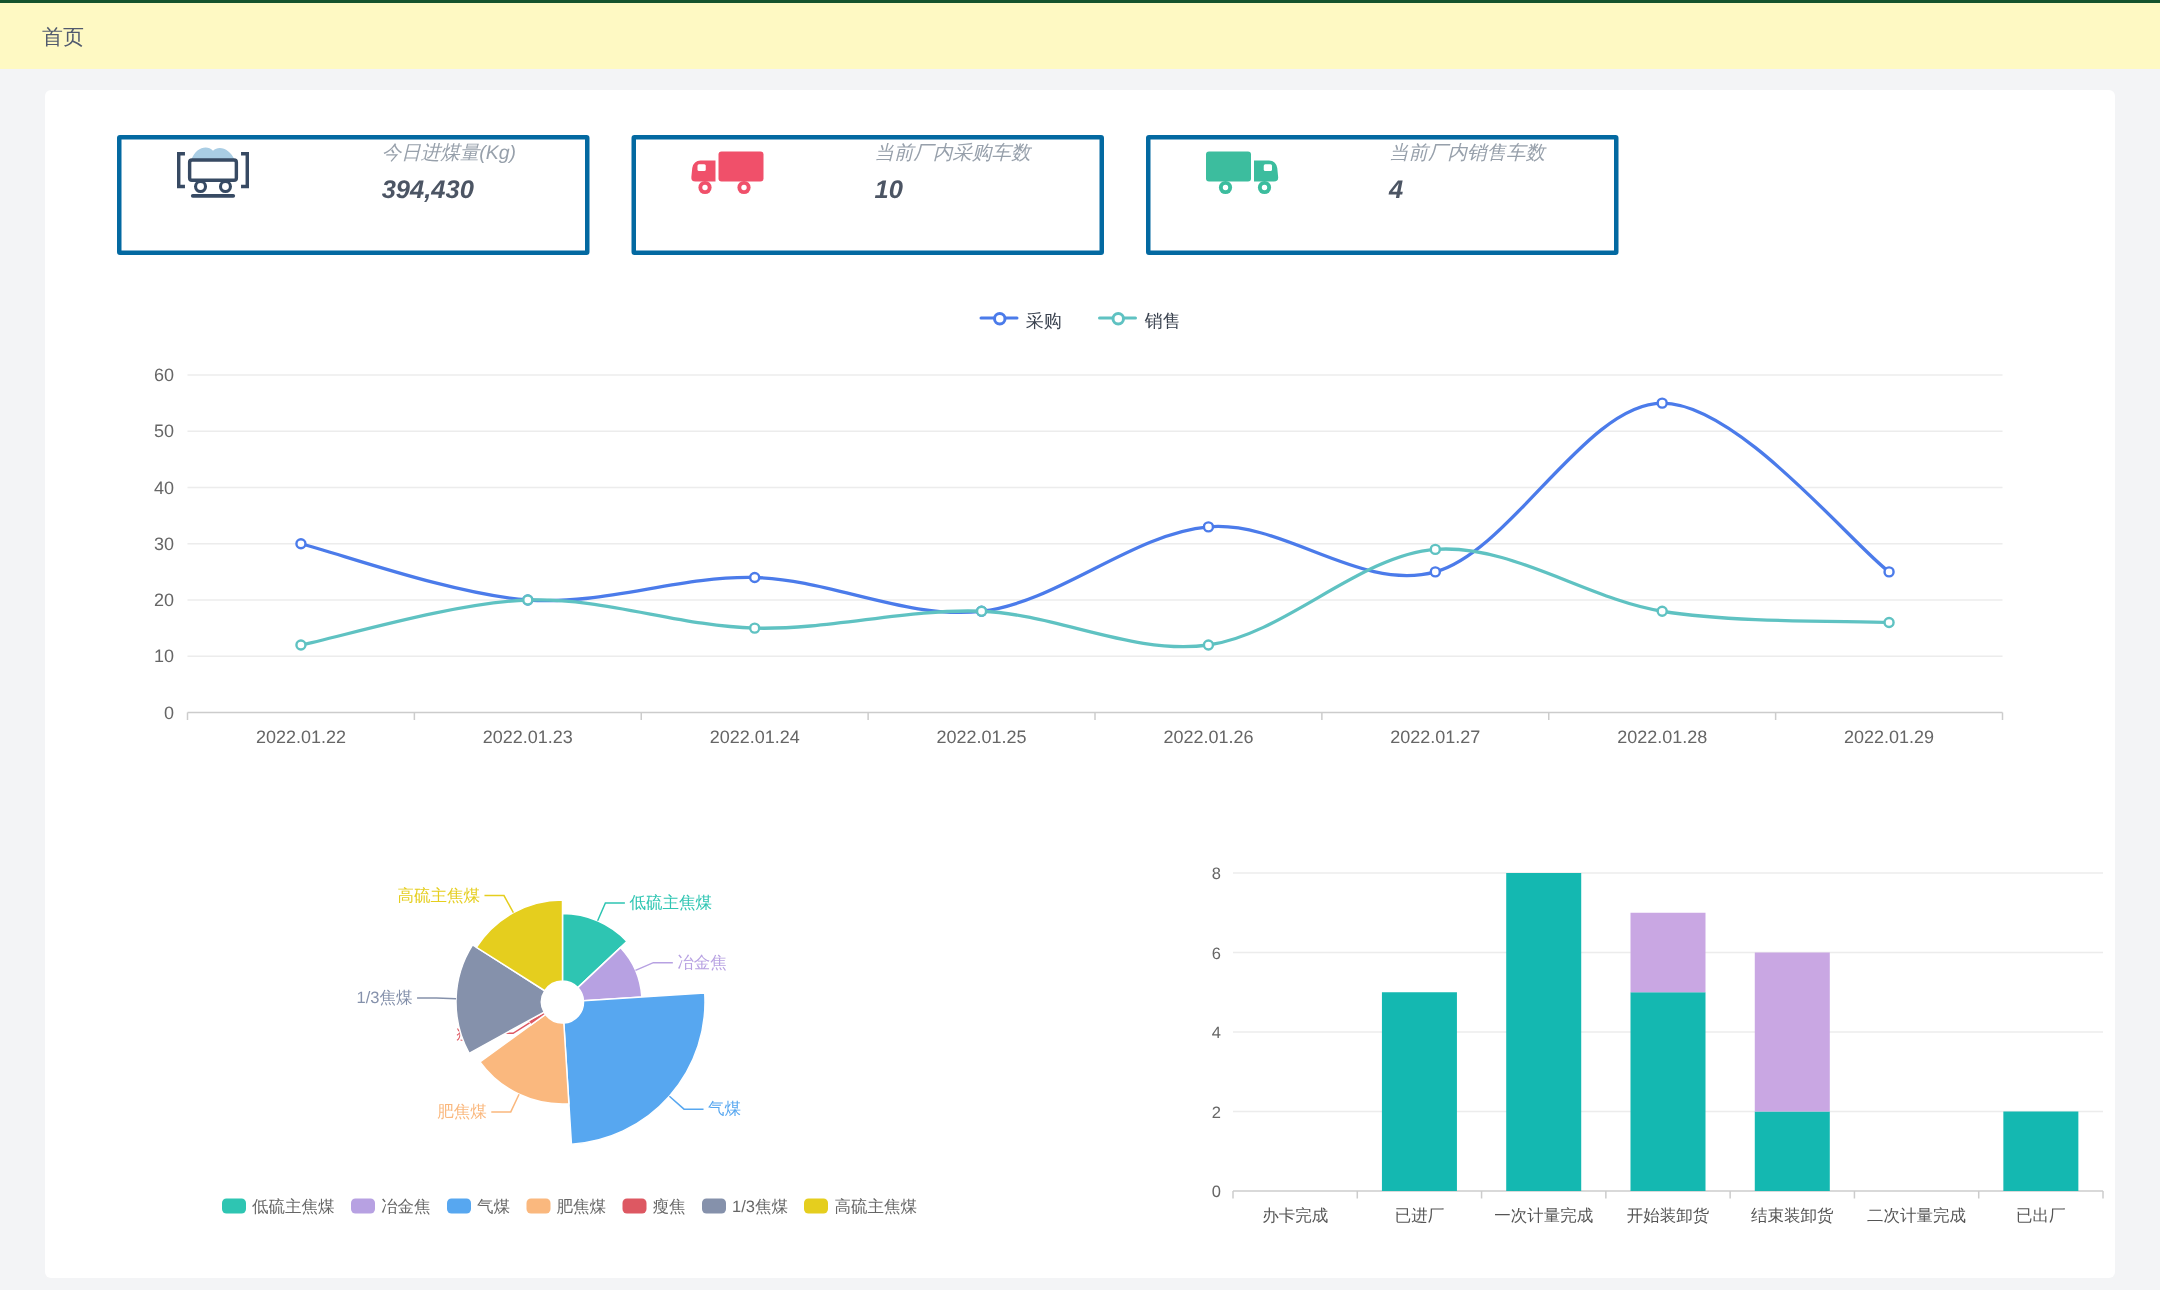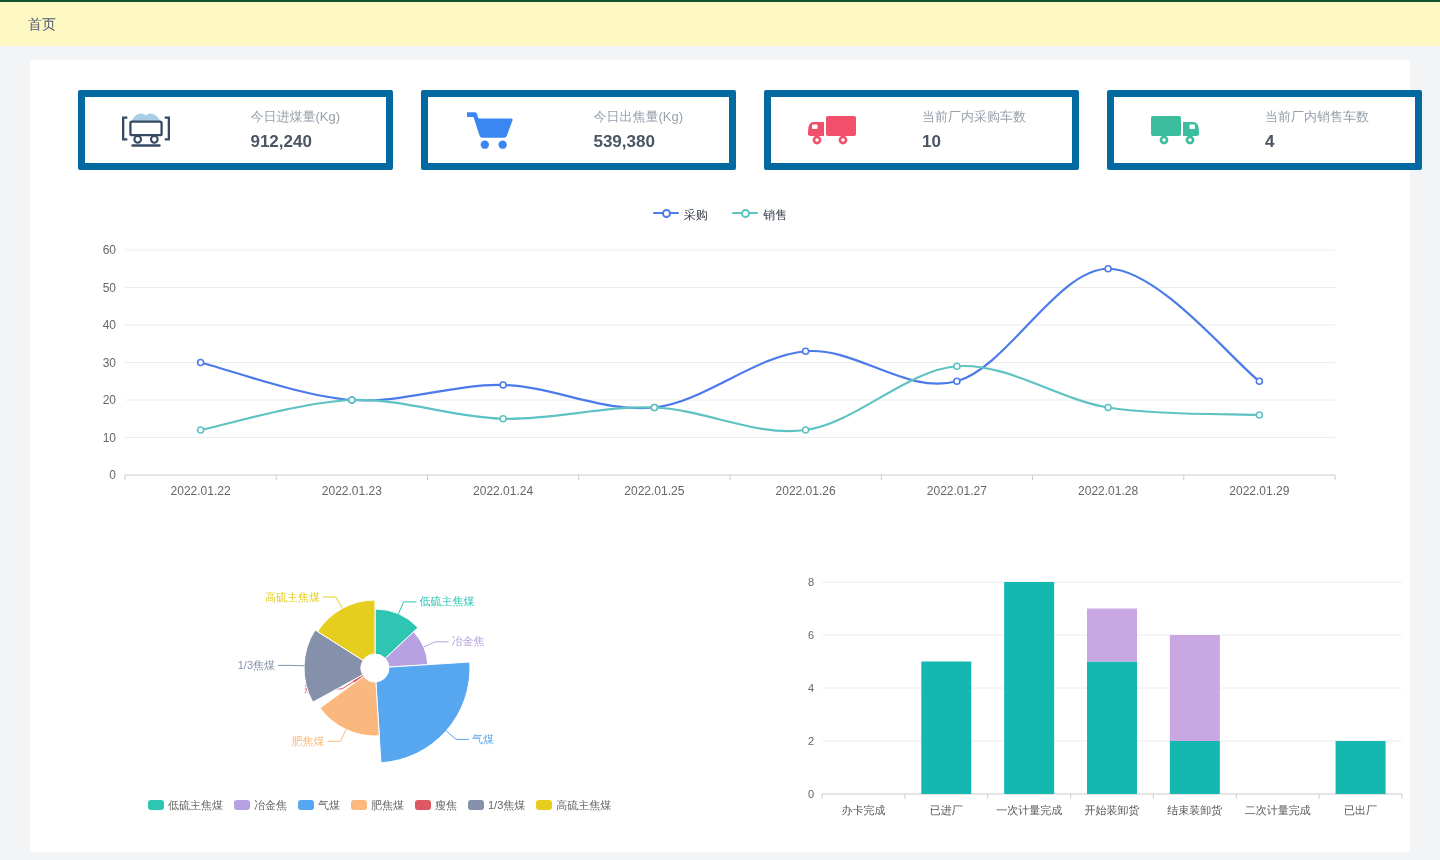--- a/index.html
+++ b/index.html
@@ -11,22 +11,22 @@
     position:absolute; left:0; top:0; width:1440px; height:46px;
     background:#fef9c3; border-top:2px solid #14532d; box-sizing:border-box;
   }
   .breadcrumb { position:absolute; left:28px; top:14px; font-size:14px; color:#515a6e; cursor:pointer; }
   .panel {
     position:absolute; left:30px; top:60px; width:1380px; height:792px;
     background:#ffffff; border-radius:4px;
   }
   .cards { position:absolute; top:30px; left:48px; width:1344px; display:flex; gap:28px; }
   .card {
-    width:315px; height:80px; border:7px solid #0369a1; border-radius:2px;
-    display:flex; align-items:center; box-sizing:border-box; background:#fff;
+    width:315px; height:80px; border:3px solid #0369a1; border-radius:2px;
+    display:flex; box-sizing:border-box; background:#fff;font-style:italic;
   }
   .card-icon { margin-left:34px; width:54px; height:44px; flex:none; }
   .card-text { margin-left:auto; margin-right:46px; }
   .card-label { font-size:13px; color:#97a0ab; margin-bottom:6px; white-space:nowrap; }
   .card-value { font-size:17px; font-weight:bold; color:#4c5564; }
 
   .lc-legend { position:absolute; top:146px; left:0; width:1380px; text-align:center; }
   .lc-legend-item { display:inline-flex; align-items:flex-start; margin:0 10px; cursor:pointer; vertical-align:middle; }
   .lc-marker { position:relative; width:26px; height:12px; margin-right:5px; display:inline-block; }
   .lc-marker-bar { position:absolute; left:0; top:5px; width:26px; height:2px; border-radius:1px; background:#999; }
@@ -60,35 +60,24 @@
         <path d="M12,13 C15,5 22,3 26,7 C30,3 37,6 40,13 Z" fill="#a9cde4"></path>
         <rect x="11" y="13" width="30" height="13" rx="1.5" fill="#fff" stroke="#374a63" stroke-width="2.2"></rect>
         <path d="M8,9 L4,9 L4,30 L8,30" fill="none" stroke="#374a63" stroke-width="2.2"></path>
         <path d="M44,9 L48,9 L48,30 L44,30" fill="none" stroke="#374a63" stroke-width="2.2"></path>
         <circle cx="18" cy="30" r="3.2" fill="#fff" stroke="#374a63" stroke-width="2"></circle>
         <circle cx="34" cy="30" r="3.2" fill="#fff" stroke="#374a63" stroke-width="2"></circle>
         <line x1="13" y1="36" x2="39" y2="36" stroke="#374a63" stroke-width="2.4" stroke-linecap="round"></line>
       </svg>
       <div class="card-text">
         <div class="card-label">今日进煤量(Kg)</div>
-        <div class="card-value">912,240</div>
+        <div class="card-value">394,430</div>
       </div>
     </div>
 
-    <div class="card">
-      <svg class="card-icon" viewBox="0 0 48 42">
-        <path d="M3,4 h7.5 a2,2 0 0 1 1.9,1.4 L14,10 H45 a1.5,1.5 0 0 1 1.4,2 L41,26.5 a2.6,2.6 0 0 1 -2.5,1.9 H17.5 a2.6,2.6 0 0 1 -2.5,-1.9 L9.2,8.5 H3 Z" fill="#3c86f2"></path>
-        <circle cx="20" cy="35" r="4" fill="#3c86f2"></circle>
-        <circle cx="37" cy="35" r="4" fill="#3c86f2"></circle>
-      </svg>
-      <div class="card-text">
-        <div class="card-label">今日出焦量(Kg)</div>
-        <div class="card-value">539,380</div>
-      </div>
-    </div>
 
     <div class="card">
       <svg class="card-icon" viewBox="0 0 54 38">
         <rect x="21" y="5" width="30" height="20" rx="2" fill="#f0506a"></rect>
         <path d="M19,11 H9 q-4.5,0 -5.5,5 l-0.6,6 q-0.3,3 2.8,3 H19 Z" fill="#f0506a"></path>
         <rect x="7" y="13.5" width="5.5" height="4.5" rx="1" fill="#fff"></rect>
         <circle cx="12" cy="29" r="4.4" fill="#f0506a"></circle>
           <circle cx="12" cy="29" r="1.8" fill="#fff"></circle>
         <circle cx="38" cy="29" r="4.4" fill="#f0506a"></circle>
           <circle cx="38" cy="29" r="1.8" fill="#fff"></circle>

